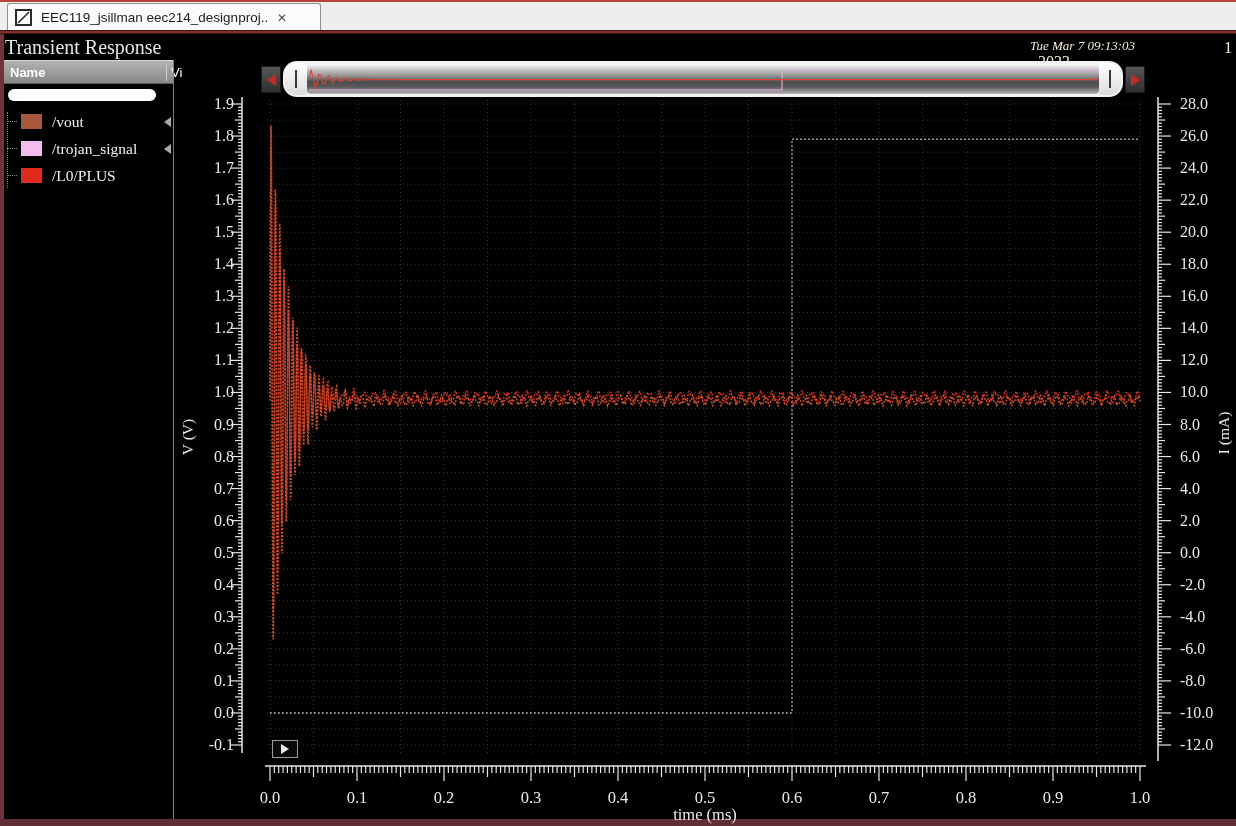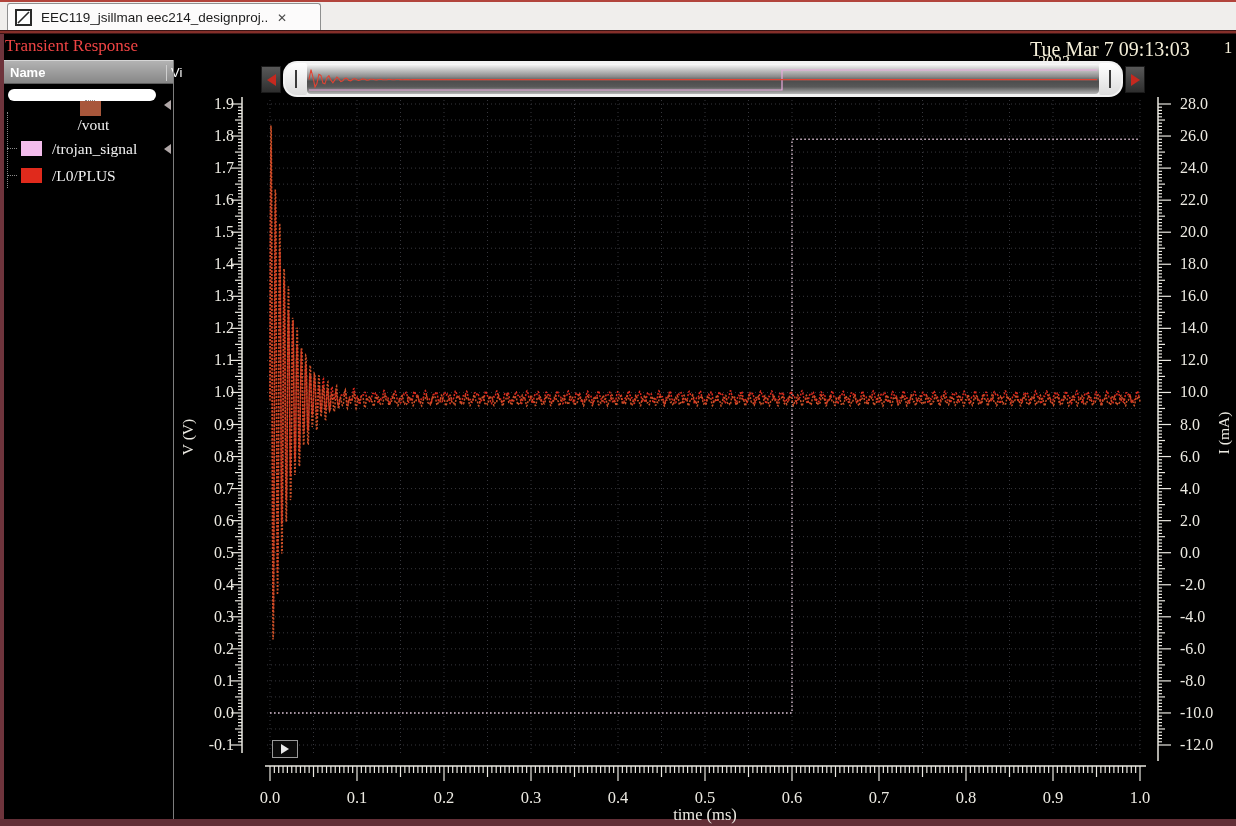--- a/index.html
+++ b/index.html
@@ -15,22 +15,22 @@
             position:relative;box-sizing:border-box;}
   .tab-icon svg{position:absolute;left:0;top:0;}
   .tab-label{margin-left:9px;font-size:13.5px;color:#1c1c1c;white-space:nowrap;overflow:hidden;width:228px;}
   .tab-close{margin-left:8px;font-size:12px;color:#4a4a4a;cursor:pointer;font-family:"Liberation Sans",sans-serif;}
   .red-border{position:absolute;left:0;top:30px;width:1236px;height:4px;
               background:linear-gradient(180deg,#401717 0%,#3a1414 22%,#c0443a 50%,#3a1414 78%,#401717 100%);}
   
   .frame-left{position:absolute;left:0;top:34px;width:4px;height:792px;background:#6e343c;}
   .frame-bottom{position:absolute;left:0;top:819px;width:1236px;height:7px;background:#622e36;}
   
-  .vtitle{position:absolute;left:5px;top:36px;font-size:17px;color:#ef4444;}
-  .vdate{position:absolute;left:1030px;top:38px;font-size:20px;color:#f4eed8;z-index:1;}
+  .vtitle{position:absolute;left:5px;top:36px;font-size:20px;color:#e5e5e5;}
+  .vdate{position:absolute;left:1030px;top:38px;font-size:13px;color:#f4eed8;z-index:1;font-style:italic;}
   .vyear{position:absolute;left:1038px;top:53px;font-size:16px;color:#f4eed8;z-index:1;}
   .vright{position:absolute;left:1224px;top:38px;font-size:16.5px;color:#f4eed8;}
   
   .panel-header{position:absolute;left:4px;top:60px;width:169px;height:24px;
                 background:linear-gradient(180deg,#b3b3b3,#878787);
                 border-top:1px solid #d6d6d6;border-bottom:1px solid #5c5c5c;box-sizing:border-box;
                 font-family:"Liberation Sans",sans-serif;color:#fff;font-size:13px;}
   .col-name{position:absolute;left:6px;top:4px;font-weight:bold;}
   .col-vi{position:absolute;left:162px;top:4px;border-left:1px solid #cfcfcf;padding-left:4px;height:16px;}
   .white-pill{position:absolute;left:8px;top:89px;width:148px;height:12px;background:#ffffff;border-radius:6px;}
@@ -91,21 +91,21 @@
   <div class="vyear">2023</div>
   <div class="vright">1</div>
 
   <div class="panel-header">
     <span class="col-name">Name</span>
     <span class="col-vi">Vi</span>
   </div>
   <div class="white-pill"></div>
   <div class="tree-line"></div>
   <div id="signal-list">
-      <div class="sig-row" style="top: 100px; flex-direction: column;">
+      <div class="sig-row" style="top: 108px;">
         <div class="sig-stub"></div>
         <span class="sig-swatch" style="background: rgb(168, 87, 59);"></span>
         <span class="sig-label">/vout</span>
         <div class="sig-chev"></div>
       </div>
       <div class="sig-row" style="top: 135px;">
         <div class="sig-stub"></div>
         <span class="sig-swatch" style="background: rgb(243, 188, 236);"></span>
         <span class="sig-label">/trojan_signal</span>
         <div class="sig-chev"></div>

